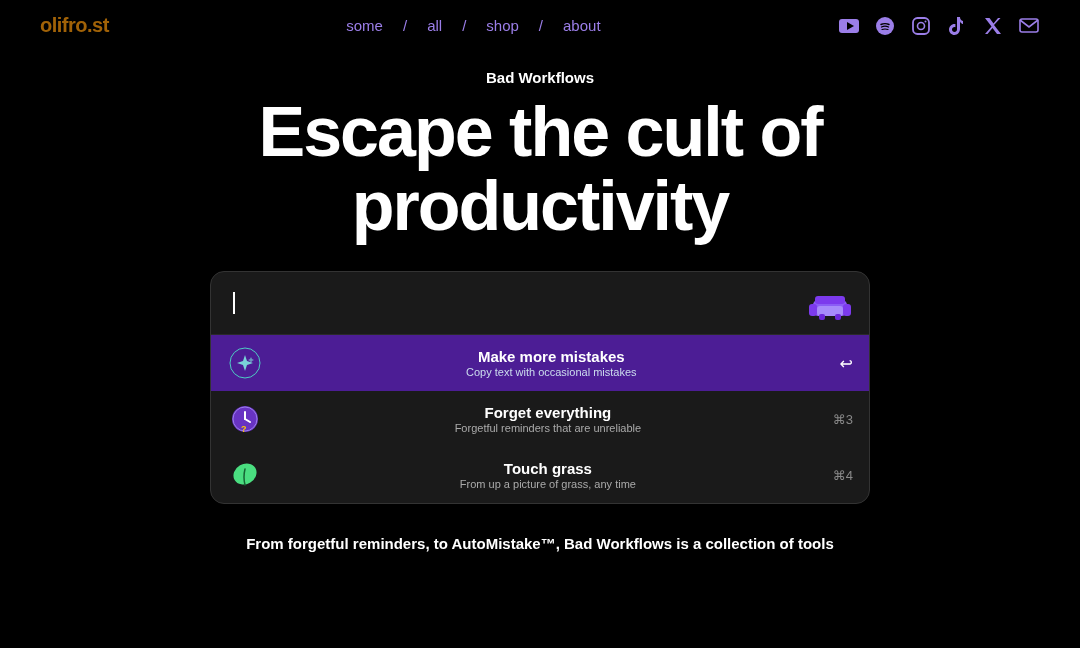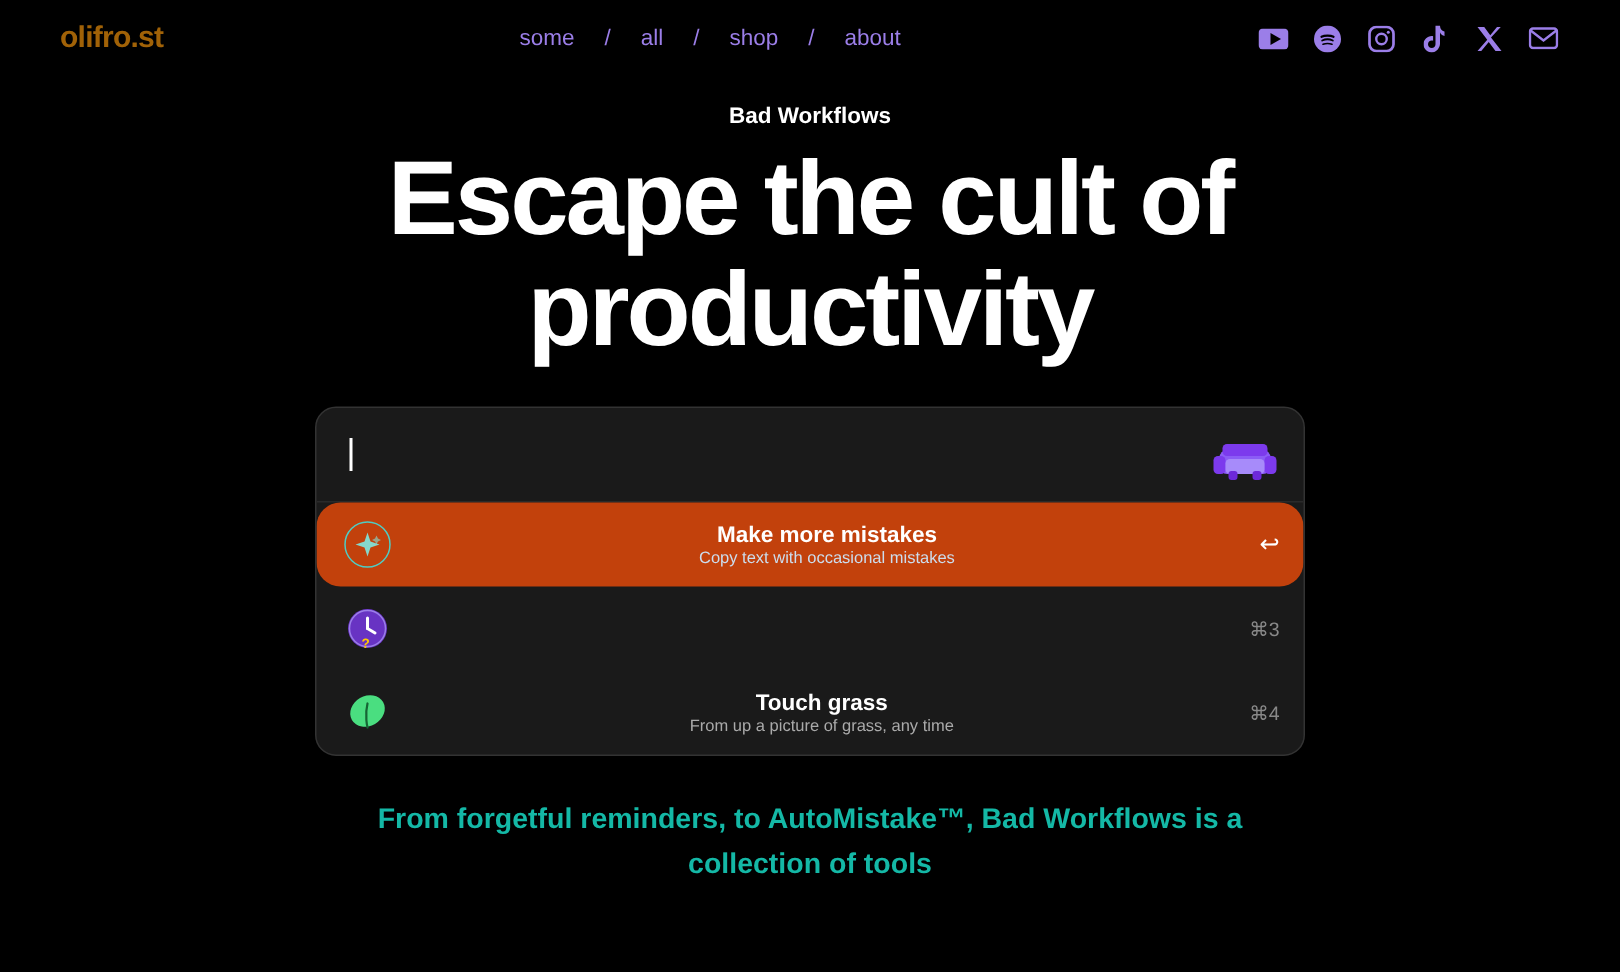--- a/index.html
+++ b/index.html
@@ -126,22 +126,21 @@
 
     .command-item {
       display: flex;
       align-items: center;
       padding: 10px 16px;
       gap: 14px;
       cursor: pointer;
     }
 
     .command-item.selected {
-      background: #c2410c;
-      border-radius: 16px;
+      background: #4c1d95;
     }
 
     .cmd-icon {
       width: 36px;
       height: 36px;
       border-radius: 50%;
       display: flex;
       align-items: center;
       justify-content: center;
       flex-shrink: 0;
@@ -190,23 +189,23 @@
     }
 
     .cmd-shortcut.enter-icon {
       color: #fff;
       font-size: 16px;
     }
 
     
     .description {
       text-align: center;
-      font-size: 19px;
+      font-size: 15px;
       line-height: 1.6;
-      color: #14b8a6;
+      color: #ffffff;
       margin-bottom: 22px;
       padding: 0 180px;
     }
 
     .description strong {
       font-weight: 700;
     }
 
     
     svg { display: block; }
@@ -322,20 +321,24 @@
         <li class="command-item">
           <div class="cmd-icon clock">
             <svg width="32" height="32" viewBox="0 0 32 32" fill="none">
               <circle cx="16" cy="16" r="13" fill="#7c3aed" opacity="0.8"></circle>
               <circle cx="16" cy="16" r="12" stroke="#9b7ee8" stroke-width="1" fill="none"></circle>
               <line x1="16" y1="9" x2="16" y2="16" stroke="#fff" stroke-width="2" stroke-linecap="round"></line>
               <line x1="16" y1="16" x2="21" y2="19" stroke="#fff" stroke-width="2" stroke-linecap="round"></line>
               <text x="12" y="29" font-size="9" fill="#ffcc00" font-weight="bold">?</text>
             </svg>
           </div>
+          <div class="cmd-text">
+            <div class="cmd-title">Forget everything</div>
+            <div class="cmd-desc">Forgetful reminders that are unreliable</div>
+          </div>
           <div class="cmd-shortcut">⌘3</div>
         </li>
 
         <li class="command-item">
           <div class="cmd-icon leaf">
             <svg width="32" height="32" viewBox="0 0 32 32" fill="none">
               <ellipse cx="16" cy="15" rx="12" ry="10" fill="#4ade80" transform="rotate(-30 16 15)"></ellipse>
               <path d="M16 26 C16 26 14 18 16 10" stroke="#166534" stroke-width="1.5" stroke-linecap="round" fill="none"></path>
             </svg>
           </div>

